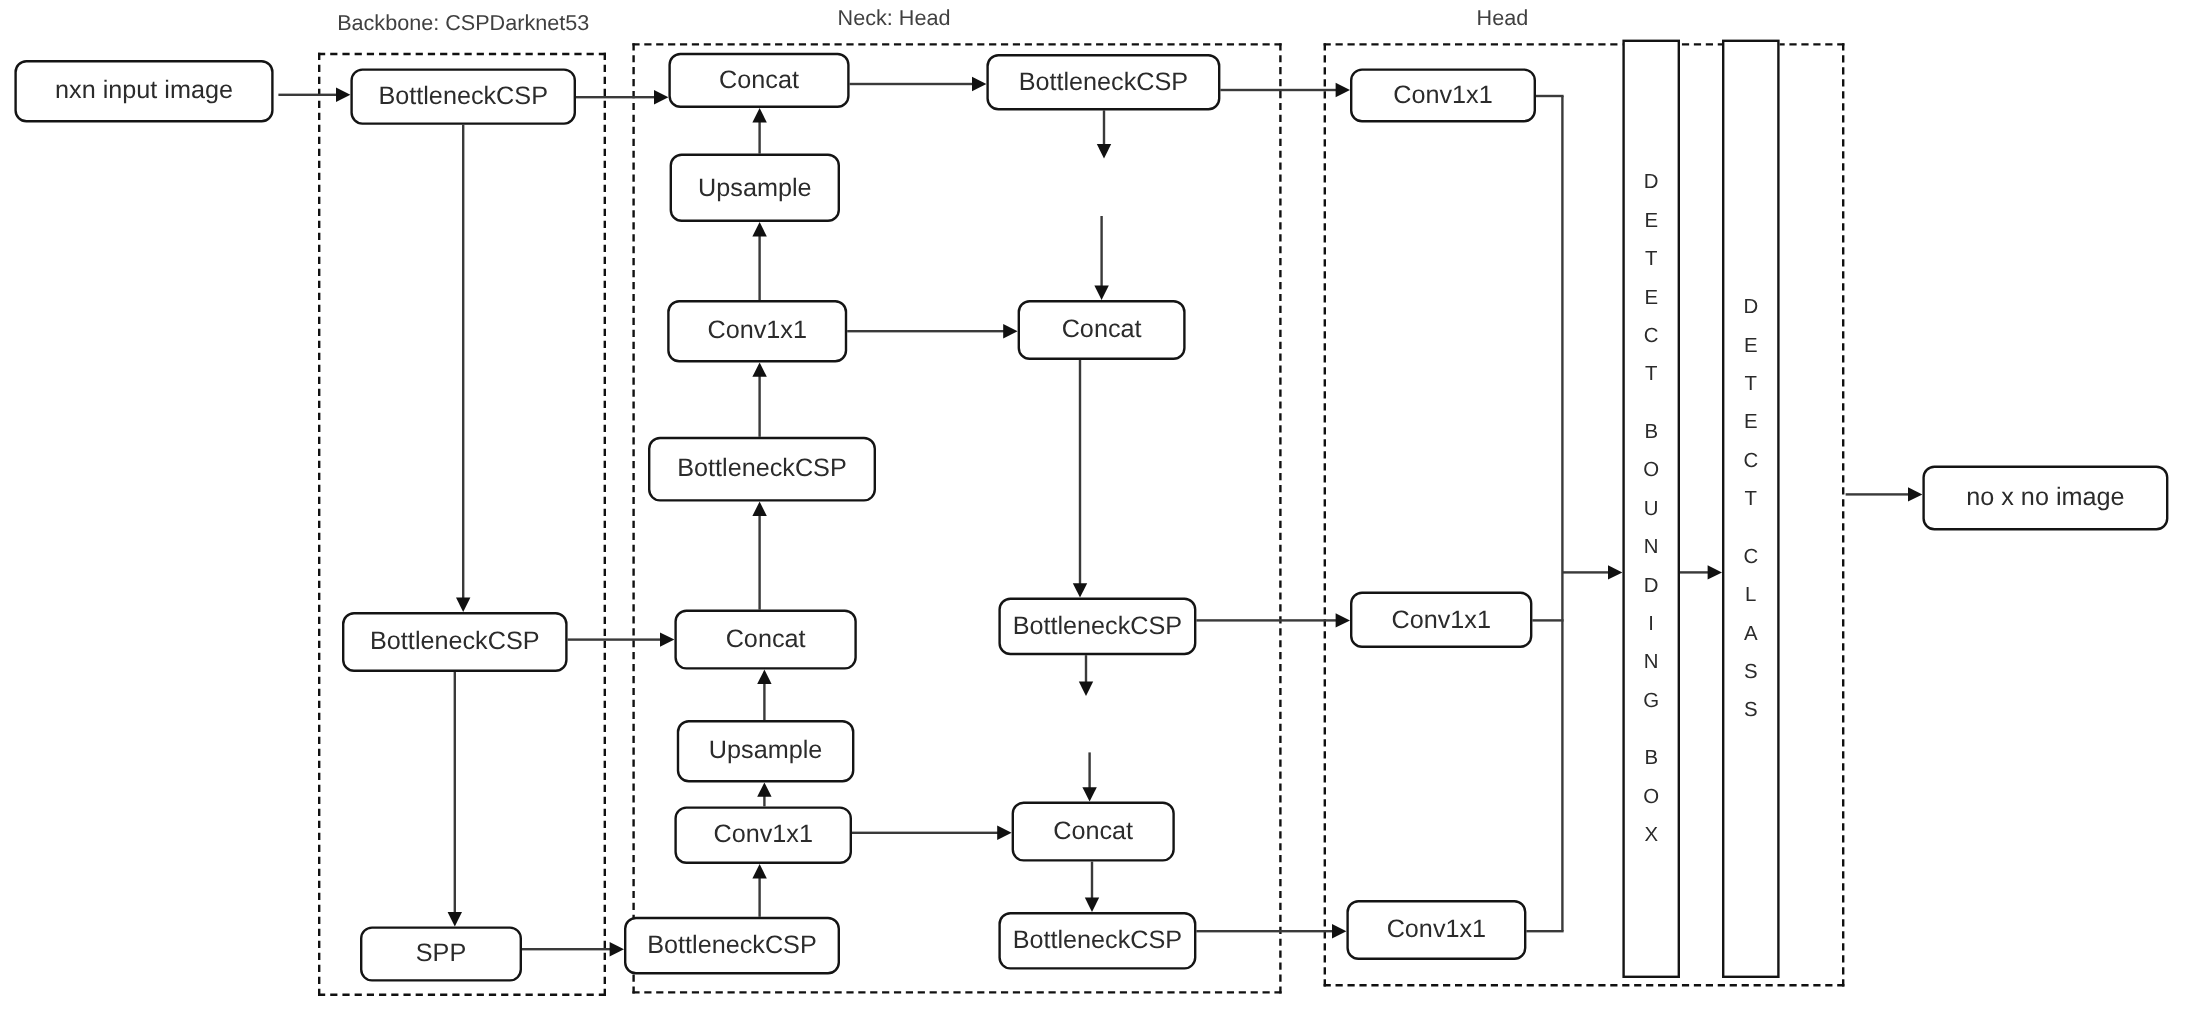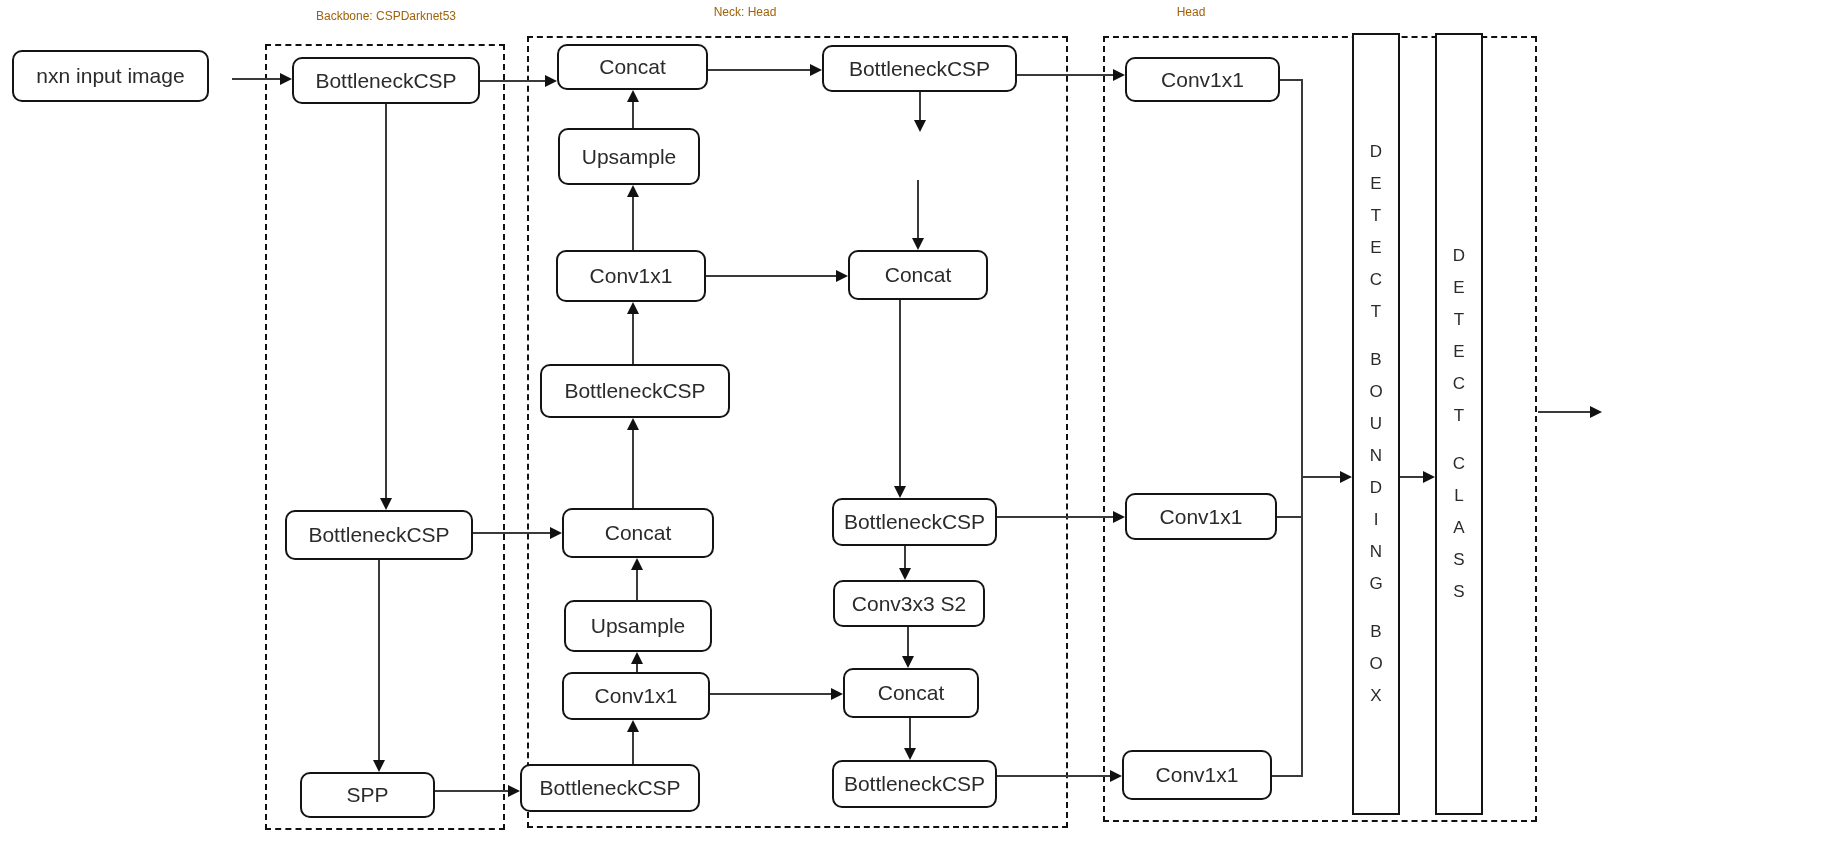--- a/index.html
+++ b/index.html
@@ -24,22 +24,22 @@
     z-index:3;
   }
   .section{
     position:absolute;
     border:2.2px dashed #111;
     box-sizing:border-box;
     z-index:1;
   }
   .section-title{
     position:absolute;
-    font-size:12px;
-    color:#a16207;
+    font-size:18px;
+    color:#404040;
     white-space:nowrap;
     transform:translateX(-50%);
     z-index:4;
   }
   .bar{
     position:absolute;
     border:2.4px solid #141414;
     background:#ffffff;
     box-sizing:border-box;
     display:flex;flex-direction:column;
@@ -65,41 +65,41 @@
 <body>
 
 <div id="canvas">
 
   <div class="section" style="left:265px;top:44px;width:240px;height:786px;"></div>
   <div class="section" style="left:527px;top:36px;width:541px;height:792px;"></div>
   <div class="section" style="left:1103px;top:36px;width:434px;height:786px;"></div>
 
   <div class="section-title" style="left:386px;top:9px;">Backbone: CSPDarknet53</div>
   <div class="section-title" style="left:745px;top:5px;">Neck: Head</div>
-  <div class="section-title" style="left:1191px;top:5px;">Head</div>
+  <div class="section-title" style="left:1252px;top:5px;">Head</div>
 
-  <div class="node" style="left:12px;top:50px;width:197px;height:52px;">nxn input image</div>
+  <div class="node" style="left:12px;top:50px;width:216px;height:52px;">nxn input image</div>
+  <div class="node" style="left:1602px;top:388px;width:205px;height:54px;">no x no image</div>
 
   <div class="node" style="left:292px;top:57px;width:188px;height:47px;">BottleneckCSP</div>
   <div class="node" style="left:285px;top:510px;width:188px;height:50px;">BottleneckCSP</div>
   <div class="node" style="left:300px;top:772px;width:135px;height:46px;">SPP</div>
 
   <div class="node" style="left:557px;top:44px;width:151px;height:46px;">Concat</div>
   <div class="node" style="left:558px;top:128px;width:142px;height:57px;">Upsample</div>
   <div class="node" style="left:556px;top:250px;width:150px;height:52px;">Conv1x1</div>
   <div class="node" style="left:540px;top:364px;width:190px;height:54px;">BottleneckCSP</div>
   <div class="node" style="left:562px;top:508px;width:152px;height:50px;">Concat</div>
   <div class="node" style="left:564px;top:600px;width:148px;height:52px;">Upsample</div>
   <div class="node" style="left:562px;top:672px;width:148px;height:48px;">Conv1x1</div>
   <div class="node" style="left:520px;top:764px;width:180px;height:48px;">BottleneckCSP</div>
 
   <div class="node" style="left:822px;top:45px;width:195px;height:47px;">BottleneckCSP</div>
   <div class="node" style="left:848px;top:250px;width:140px;height:50px;">Concat</div>
   <div class="node" style="left:832px;top:498px;width:165px;height:48px;">BottleneckCSP</div>
-  <div class="node" style="left:833px;top:580px;width:152px;height:47px;">Conv3x3 S2</div>
   <div class="node" style="left:843px;top:668px;width:136px;height:50px;">Concat</div>
   <div class="node" style="left:832px;top:760px;width:165px;height:48px;">BottleneckCSP</div>
 
   <div class="node" style="left:1125px;top:57px;width:155px;height:45px;">Conv1x1</div>
   <div class="node" style="left:1125px;top:493px;width:152px;height:47px;">Conv1x1</div>
   <div class="node" style="left:1122px;top:750px;width:150px;height:50px;">Conv1x1</div>
 
   <div class="bar" style="left:1352px;top:33px;width:48px;height:782px;">
       <div class="bl">D</div>
       <div class="bl">E</div>

